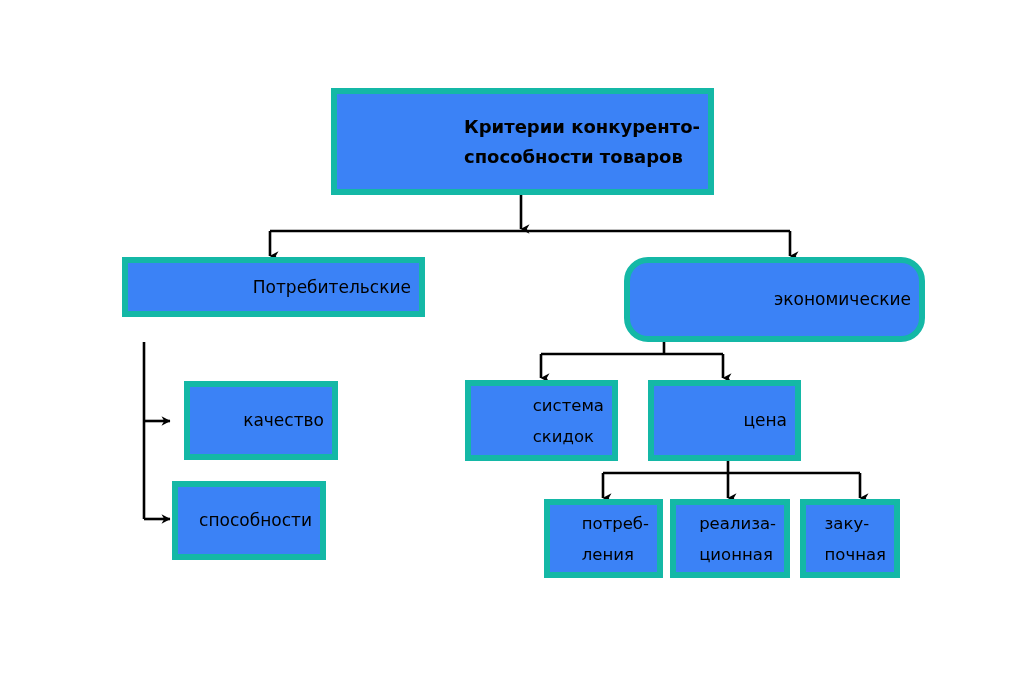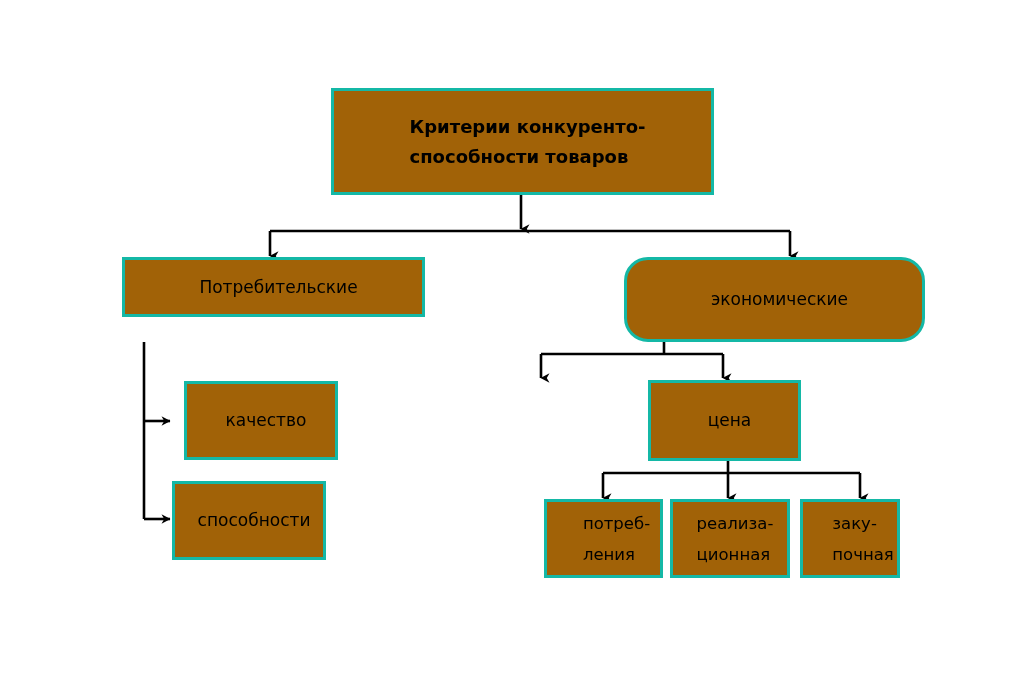--- a/index.html
+++ b/index.html
@@ -22,25 +22,25 @@
   svg.diagram-svg {
     position: absolute;
     left: 0;
     top: 0;
     width: 1024px;
     height: 681px;
   }
   .node-box {
     position: absolute;
     box-sizing: border-box;
-    border: 3px solid #14b8a6;
-    background: #a16207;
+    border: 6px solid #14b8a6;
+    background: #3b82f6;
     display: flex;
     align-items: center;
-    justify-content: center;
+    justify-content: flex-end;
   }
   .node-label {
     display: block;
     padding-left: 18px;
     padding-right: 8px;
     color: #000000;
     font-family: "DejaVu Sans", sans-serif;
     font-size: 17px;
     line-height: 29px;
     letter-spacing: 0px;
@@ -113,20 +113,24 @@
   </div>
 
   <div class="node-box" style="left:184px; top:381px; width:154px; height:79px;">
     <span class="node-label">качество</span>
   </div>
 
   <div class="node-box" style="left:172px; top:481px; width:154px; height:79px;">
     <span class="node-label">способности</span>
   </div>
 
+  <div class="node-box" style="left:465px; top:380px; width:153px; height:81px;">
+    <span class="node-label label-small">система
+скидок</span>
+  </div>
 
   <div class="node-box" style="left:648px; top:380px; width:153px; height:81px;">
     <span class="node-label">цена</span>
   </div>
 
   <div class="node-box" style="left:544px; top:499px; width:119px; height:79px;">
     <span class="node-label label-small label-center-ish">потреб-
 ления</span>
   </div>
 

